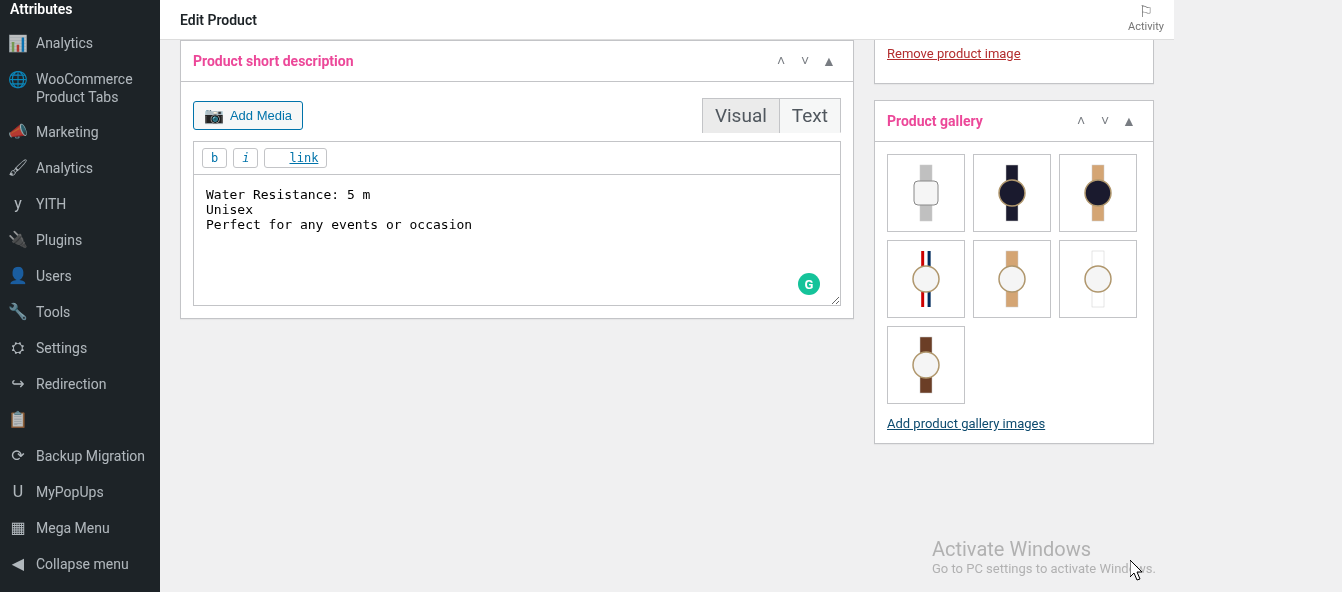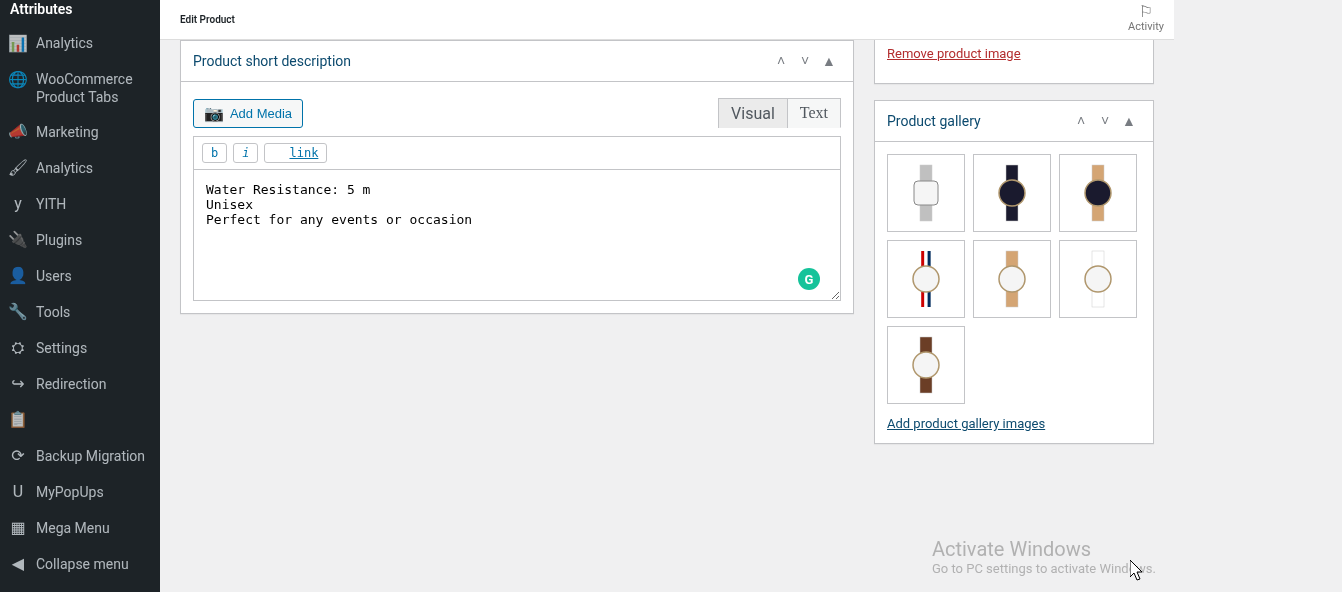--- a/index.html
+++ b/index.html
@@ -9,43 +9,43 @@
 
 .sidebar { width: 160px; background: #1d2327; color: #f0f0f1; flex-shrink: 0; overflow-y: auto; }
 .sidebar-item { display: flex; align-items: flex-start; padding: 8px 8px; cursor: pointer; color: rgba(240,246,252,0.7); font-size: 14px; line-height: 1.3; }
 .sidebar-item.current-sub { color: #fff; font-weight: 600; padding-left: 10px; padding-top: 0; padding-bottom: 8px; }
 .sidebar-item .icon { width: 20px; height: 20px; margin-right: 8px; flex-shrink: 0; display: flex; align-items: center; justify-content: center; font-size: 16px; }
 .sidebar-item .label { flex: 1; }
 
 
 .content { flex: 1; display: flex; flex-direction: column; background: #f0f0f1; min-width: 0; }
 .header { height: 40px; background: #fff; border-bottom: 1px solid #ddd; display: flex; align-items: center; padding: 0 20px; position: relative; }
-.header-title { font-size: 10px; font-weight: 600; color: #1d2327; }
+.header-title { font-size: 14px; font-weight: 600; color: #1d2327; }
 .header-activity { position: absolute; right: 10px; top: 4px; text-align: center; font-size: 11px; color: #757575; }
 .header-activity .flag { font-size: 16px; line-height: 1; }
 
 .body { flex: 1; display: flex; padding: 0 20px 20px 20px; gap: 20px; overflow: auto; }
 .main-col { flex: 1; min-width: 0; }
 .side-col { width: 280px; flex-shrink: 0; }
 
 
 .postbox { background: #fff; border: 1px solid #c3c4c7; box-shadow: 0 1px 1px rgba(0,0,0,.04); margin-top: 0; }
 .postbox-header { display: flex; align-items: center; padding: 8px 12px; border-bottom: 1px solid #c3c4c7; }
-.postbox-header h2 { font-size: 14px; font-weight: 400; color: #0c4a6e; flex: 1; }
+.postbox-header h2 { font-size: 14px; font-weight: 700; color: #ec4899; flex: 1; }
 .postbox-handles { display: flex; gap: 0; }
 .postbox-handle { width: 24px; height: 24px; display: flex; align-items: center; justify-content: center; color: #787c82; cursor: pointer; font-size: 14px; }
 .postbox-inside { padding: 12px; }
 
 
 .editor-toolbar-top { display: flex; align-items: center; padding: 4px 0 8px 0; }
 .add-media-btn { display: inline-flex; align-items: center; gap: 6px; border: 1px solid #0073aa; background: #f6f7f7; color: #0073aa; padding: 4px 10px; font-size: 13px; border-radius: 3px; cursor: pointer; }
 .add-media-btn .mi { font-size: 16px; }
 .editor-tabs { margin-left: auto; display: flex; }
-.editor-tab { border: 1px solid #c3c4c7; background: #ebebeb; padding: 5px 12px; font-size: 16px; color: #50575e; cursor: pointer; border-bottom: none; }
-.editor-tab.active { background: #f6f7f7; border-bottom: 1px solid #f6f7f7; font-family: Liberation Serif, serif; }
+.editor-tab { border: 1px solid #c3c4c7; background: #ebebeb; padding: 5px 12px; font-size: 19px; color: #50575e; cursor: pointer; border-bottom: none; }
+.editor-tab.active { background: #f6f7f7; border-bottom: 1px solid #f6f7f7; }
 .editor-tab + .editor-tab { border-left: none; }
 .quicktags { display: flex; gap: 6px; padding: 6px 8px; border: 1px solid #c3c4c7; border-bottom: none; background: #fff; }
 .qt-btn { border: 1px solid #c3c4c7; background: #fff; padding: 2px 8px; font-size: 12px; color: #0073aa; border-radius: 3px; cursor: pointer; font-family: Menlo, Consolas, monospace; }
 .qt-btn.und { text-decoration: underline; padding-left: 24px; }
 .qt-btn.it { font-style: italic; }
 .editor-area { position: relative; border: 1px solid #c3c4c7; }
 .editor-textarea { width: 100%; min-height: 130px; border: none; padding: 12px; font-family: Menlo, Consolas, monospace; font-size: 13px; resize: vertical; display: block; outline: none; background: #fff; }
 .grammarly { position: absolute; right: 20px; bottom: 10px; width: 22px; height: 22px; background: #15c39a; border-radius: 50%; color: #fff; display: flex; align-items: center; justify-content: center; font-size: 13px; font-weight: bold; }
 
 

